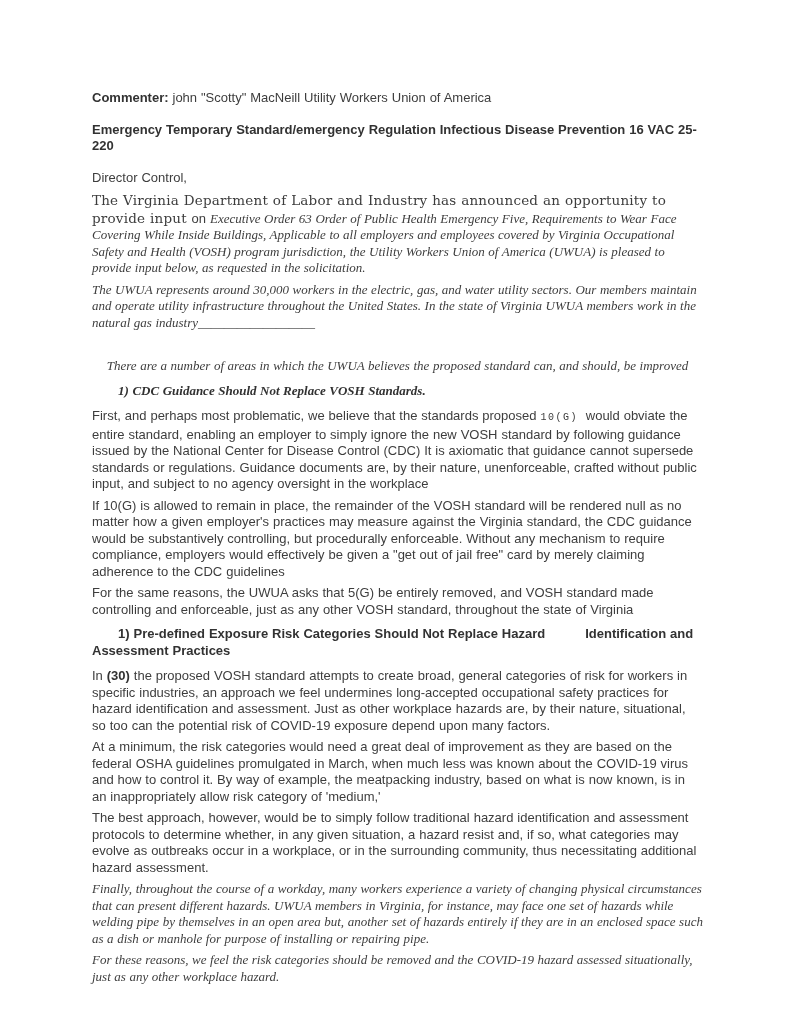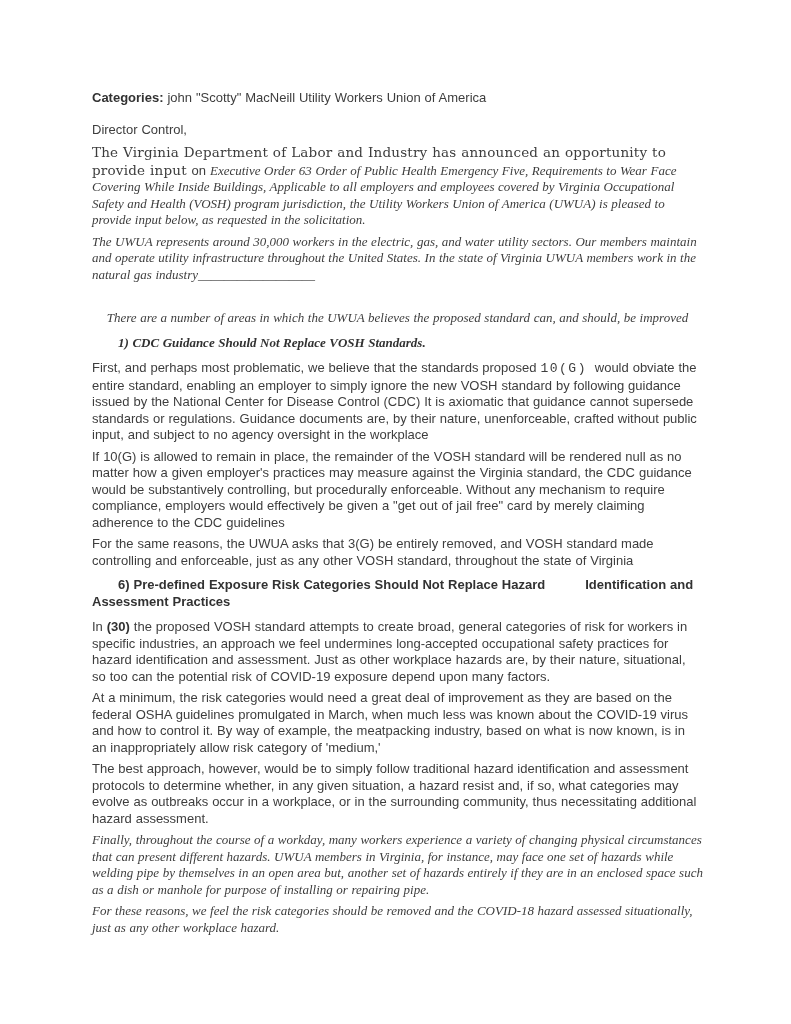--- a/index.html
+++ b/index.html
@@ -36,43 +36,44 @@
   
   .r-bold   { font-weight: 700; color: #323232; }
   .r-italic { font-style: italic; font-family: Liberation Serif, serif; }
   .r-serif  {
     font-family: "DejaVu Serif", serif;
     font-size: 13.5px;
     letter-spacing: 0.2px;
   }
   .r-mono   {
     font-family: "Liberation Mono", monospace;
-    font-size: 13px;
+    font-size: 10px;
     letter-spacing: 1.5px;
     text-align: center;
   }
   .r-gap {
     display: inline-block;
     width: 40px;
   }
 </style>
 </head>
 <body>
 
 <div class="page">
   <div id="doc">
-      <p class="b-meta"><span class="r-bold">Categories:</span><span class=""> john "Scotty" MacNeill Utility Workers Union of America</span></p>
+      <p class="b-meta"><span class="r-bold">Commenter:</span><span class=""> john "Scotty" MacNeill Utility Workers Union of America</span></p>
+      <p class="b-title"><span class="r-bold">Emergency Temporary Standard/emergency Regulation Infectious Disease Prevention 16 VAC 25-220</span></p>
       <p class="b-salutation"><span class="">Director Control,</span></p>
       <p class="b-para"><span class="r-serif">The Virginia Department of Labor and Industry has announced an opportunity to provide input </span><span class="">on </span><span class="r-italic">Executive Order 63 Order of Public Health Emergency Five, Requirements to Wear Face Covering While Inside Buildings, Applicable to all employers and employees covered by Virginia Occupational Safety and Health (VOSH) program jurisdiction, the Utility Workers Union of America (UWUA) is pleased to provide input below, as requested in the solicitation.</span></p>
       <p class="b-para"><span class="r-italic">The UWUA represents around 30,000 workers in the electric, gas, and water utility sectors. Our members maintain and operate utility infrastructure throughout the United States. In the state of Virginia UWUA members work in the natural gas industry</span><span class="r-italic">__________________</span></p>
       <p class="b-para-spaced"><span class="r-italic">There are a number of areas in which the UWUA believes the proposed standard can, and should, be improved</span></p>
       <p class="b-heading"><span class="r-bold r-italic">1) CDC Guidance Should Not Replace VOSH Standards.</span></p>
       <p class="b-para"><span class="">First, and perhaps most problematic, we believe that the standards proposed </span><span class="r-mono">10(G)</span><span class="">&nbsp; would obviate the entire standard, enabling an employer to simply ignore the new VOSH standard by following guidance issued by the National Center for Disease Control (CDC) It is axiomatic that guidance cannot supersede standards or regulations. Guidance documents are, by their nature, unenforceable, crafted without public input, and subject to no agency oversight in the workplace</span></p>
       <p class="b-para"><span class="">If 10(G) is allowed to remain in place, the remainder of the VOSH standard will be rendered null as no matter how a given employer's practices may measure against the Virginia standard, the CDC guidance would be substantively controlling, but procedurally enforceable. Without any mechanism to require compliance, employers would effectively be given a "get out of jail free" card by merely claiming adherence to the CDC guidelines</span></p>
-      <p class="b-para"><span class="">For the same reasons, the UWUA asks that 3(G) be entirely removed, and VOSH standard made controlling and enforceable, just as any other VOSH standard, throughout the state of Virginia</span></p>
-      <p class="b-heading"><span class="r-bold">6) Pre-defined Exposure Risk Categories Should Not Replace Hazard</span><span class="r-gap"></span><span class="r-bold">Identification and Assessment Practices</span></p>
+      <p class="b-para"><span class="">For the same reasons, the UWUA asks that 5(G) be entirely removed, and VOSH standard made controlling and enforceable, just as any other VOSH standard, throughout the state of Virginia</span></p>
+      <p class="b-heading"><span class="r-bold">1) Pre-defined Exposure Risk Categories Should Not Replace Hazard</span><span class="r-gap"></span><span class="r-bold">Identification and Assessment Practices</span></p>
       <p class="b-para"><span class="">In </span><span class="r-bold">(30)</span><span class=""> the proposed VOSH standard attempts to create broad, general categories of risk for workers in specific industries, an approach we feel undermines long-accepted occupational safety practices for hazard identification and assessment. Just as other workplace hazards are, by their nature, situational, so too can the potential risk of COVID-19 exposure depend upon many factors.</span></p>
       <p class="b-para"><span class="">At a minimum, the risk categories would need a great deal of improvement as they are based on the federal OSHA guidelines promulgated in March, when much less was known about the COVID-19 virus and how to control it. By way of example, the meatpacking industry, based on what is now known, is in an inappropriately allow risk category of 'medium,'</span></p>
       <p class="b-para"><span class="">The best approach, however, would be to simply follow traditional hazard identification and assessment protocols to determine whether, in any given situation, a hazard resist and, if so, what categories may evolve as outbreaks occur in a workplace, or in the surrounding community, thus necessitating additional hazard assessment.</span></p>
       <p class="b-para"><span class="r-italic">Finally, throughout the course of a workday, many workers experience a variety of changing physical circumstances that can present different hazards. UWUA members in Virginia, for instance, may face one set of hazards while welding pipe by themselves in an open area but, another set of hazards entirely if they are in an enclosed space such as a dish or manhole for purpose of installing or repairing pipe.</span></p>
-      <p class="b-para"><span class="r-italic">For these reasons, we feel the risk categories should be removed and the COVID-18 hazard assessed situationally, just as any other workplace hazard.</span></p>
+      <p class="b-para"><span class="r-italic">For these reasons, we feel the risk categories should be removed and the COVID-19 hazard assessed situationally, just as any other workplace hazard.</span></p>
     </div>
 </div>
 
 </body></html>

